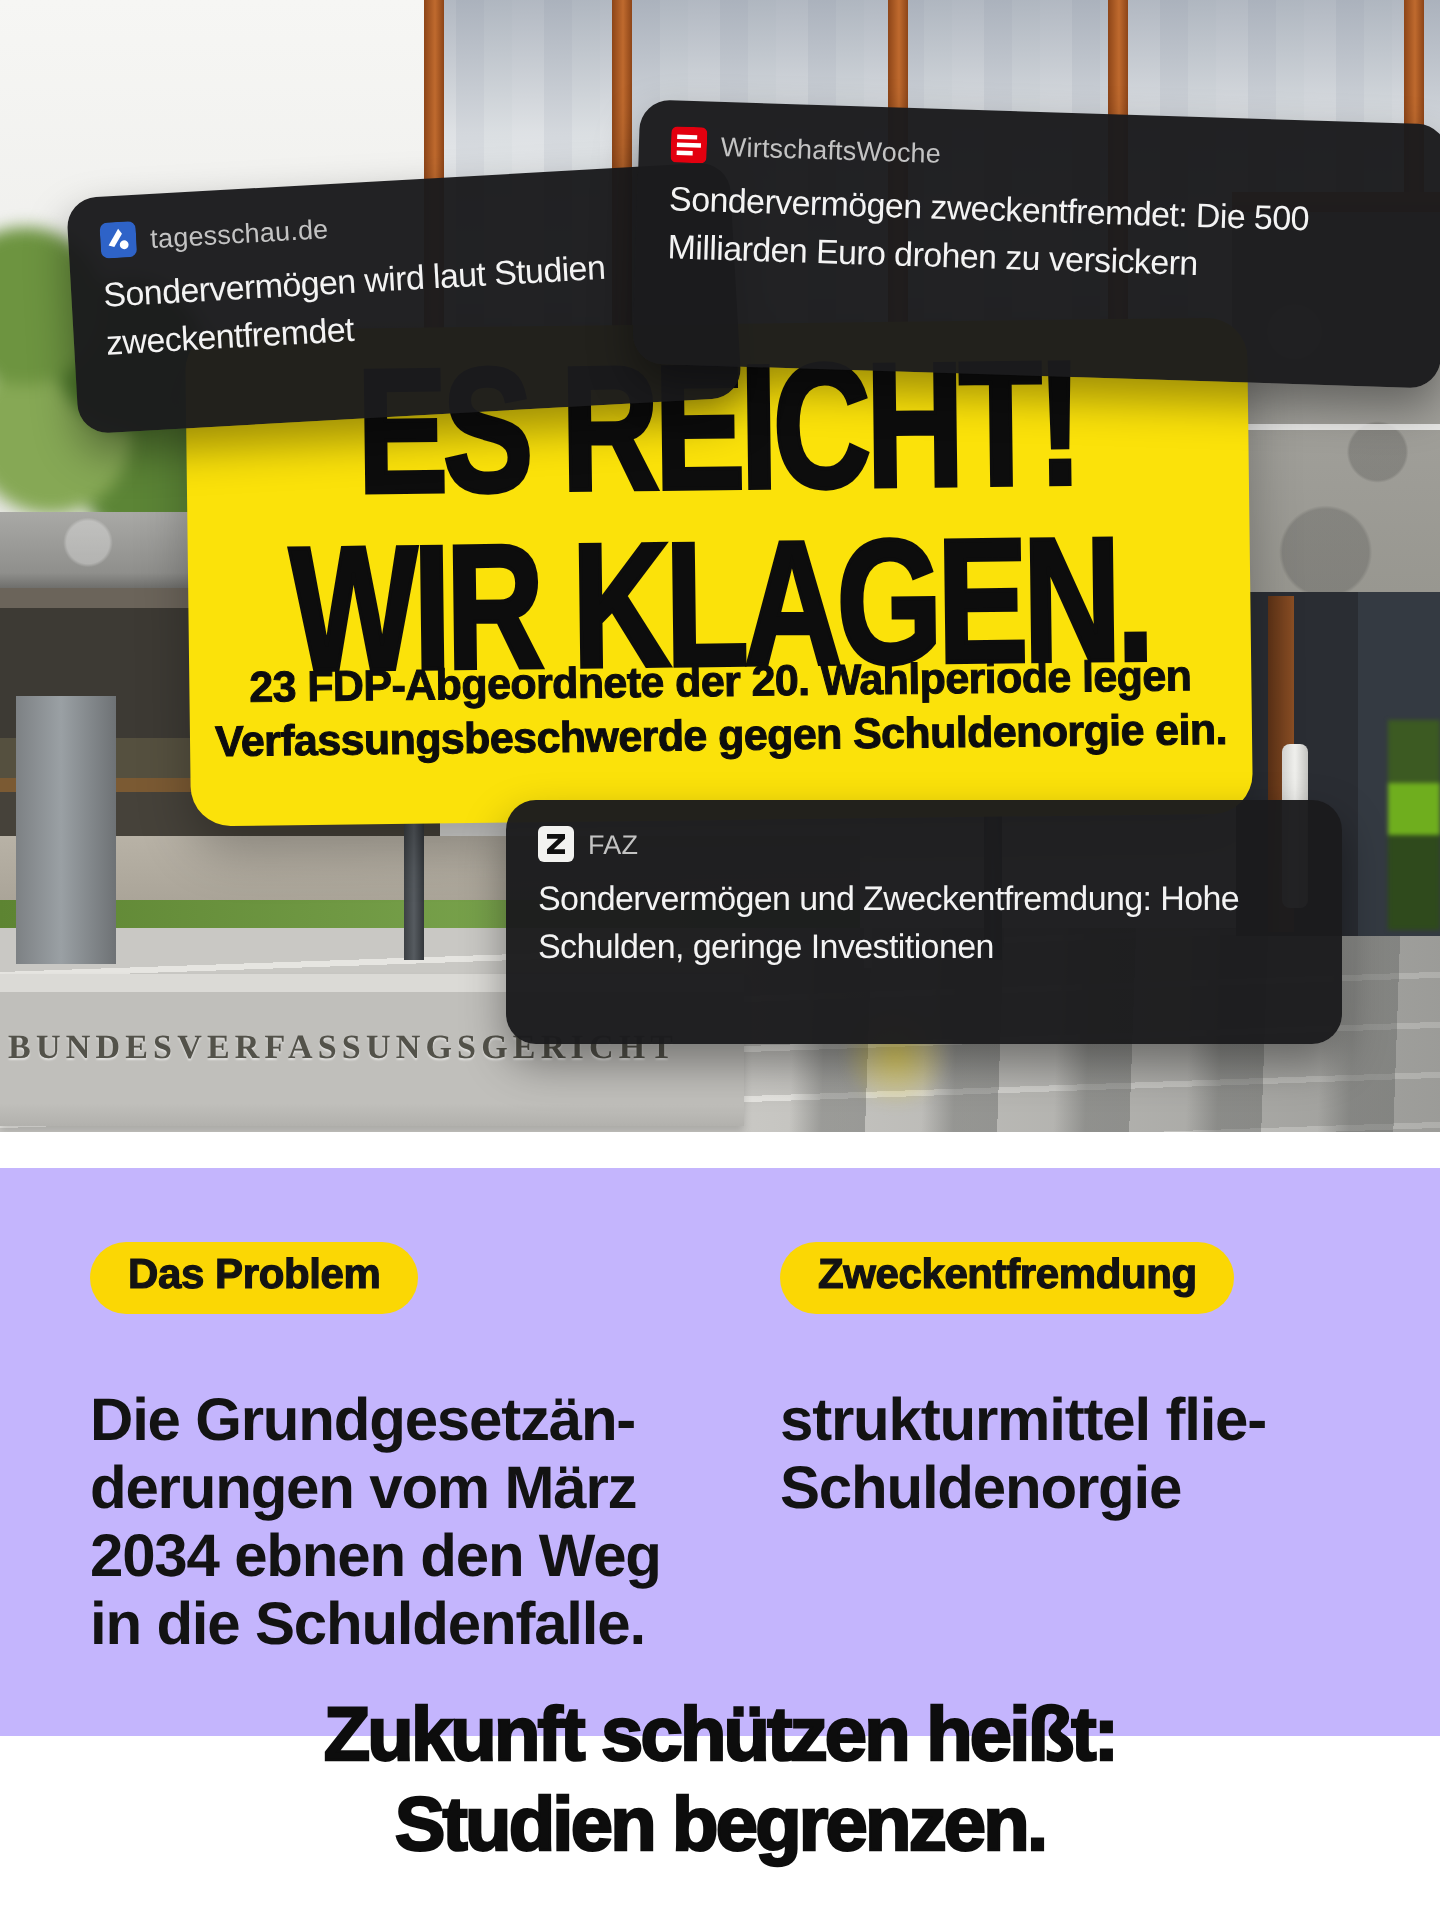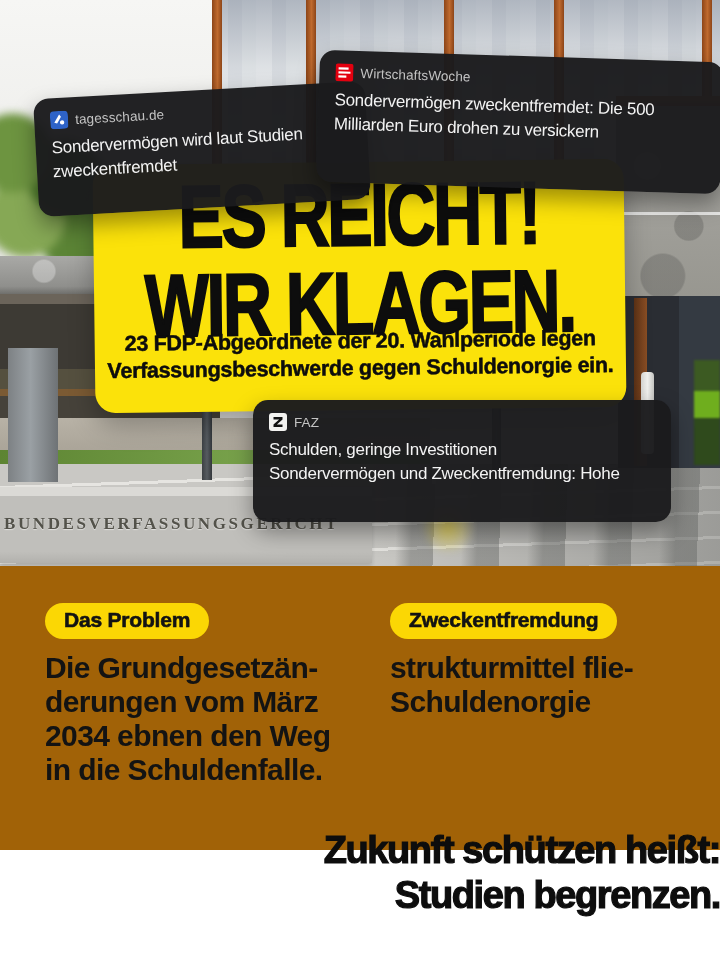--- a/index.html
+++ b/index.html
@@ -78,33 +78,33 @@
   .banner-title{position:absolute;top:8px;left:0;right:0;text-align:center;
     font-weight:900;font-size:68px;line-height:1.0;letter-spacing:-2.5px;
     -webkit-text-stroke:1.6px #0d0d0d;transform:scaleY(1.3);transform-origin:50% 0;}
   .banner-title span{display:block;white-space:nowrap;}
   .banner-sub{position:absolute;top:166px;left:0;right:0;text-align:center;
     font-weight:700;font-size:21.5px;line-height:1.26;letter-spacing:-.3px;
     -webkit-text-stroke:.5px #0d0d0d;}
   .banner-sub span{display:block;white-space:nowrap;}
 
   
-  .content{position:absolute;left:0;top:566px;width:720px;height:284px;background:#a16207;color:#131313;}
+  .content{position:absolute;left:0;top:584px;width:720px;height:284px;background:#c4b5fd;color:#131313;}
   .cols{display:flex;gap:25px;padding:37px 45px 0 45px;}
   .col-left{width:320px;flex:none;}
   .col-right{flex:1;}
   .badge{display:inline-block;background:#fbd704;border-radius:19px;padding:5px 19px 7px;
     font-size:21px;font-weight:700;letter-spacing:-.2px;-webkit-text-stroke:.6px #131313;color:#131313;}
-  .para{margin-top:12px;font-size:30px;font-weight:700;line-height:1.13;letter-spacing:-.6px;}
+  .para{margin-top:37px;font-size:30px;font-weight:700;line-height:1.13;letter-spacing:-.6px;}
   .para div{white-space:nowrap;}
   .hl{font-weight:900;-webkit-text-stroke:1.1px #131313;letter-spacing:-1px;}
   .footer-claim{position:absolute;top:262px;left:0;width:720px;text-align:center;
     font-size:38px;font-weight:900;line-height:1.18;letter-spacing:-1.4px;
     -webkit-text-stroke:1.2px #0d0d0d;color:#0d0d0d;}
-  .footer-claim span{display:block;white-space:nowrap;text-align:right;}
+  .footer-claim span{display:block;white-space:nowrap;}
 </style>
 </head>
 <body>
 
 <div class="canvas">
 
   <div class="photo">
     <div class="wall-left"></div>
     <div class="window-band"></div>
     <div class="glass-tint"></div>
@@ -185,22 +185,22 @@
 
   <div class="card card-faz">
     <div class="card-head">
       <svg class="src-icon" width="18" height="18" viewBox="0 0 18 18">
         <rect width="18" height="18" rx="3" fill="#f2f2f0"></rect>
         <path d="M4.5 4 h9 v2.4 l-5.6 5.2 h5.6 V14 h-9 v-2.4 l5.6-5.2 H4.5 Z" fill="#111111"></path>
       </svg>
       <span class="card-src">FAZ</span>
     </div>
     <div class="card-headline">
+      <span>Sondervermögen und Zweckentfremdung: Hohe</span>
       <span>Schulden, geringe Investitionen</span>
-      <span>Sondervermögen und Zweckentfremdung: Hohe</span>
     </div>
   </div>
 
   <div class="content">
     <div class="cols">
       <div class="col-left">
         <span class="badge">Das Problem</span>
         <div class="para">
           <div>Die Grundgesetzän-</div>
           <div>derungen vom März</div>

